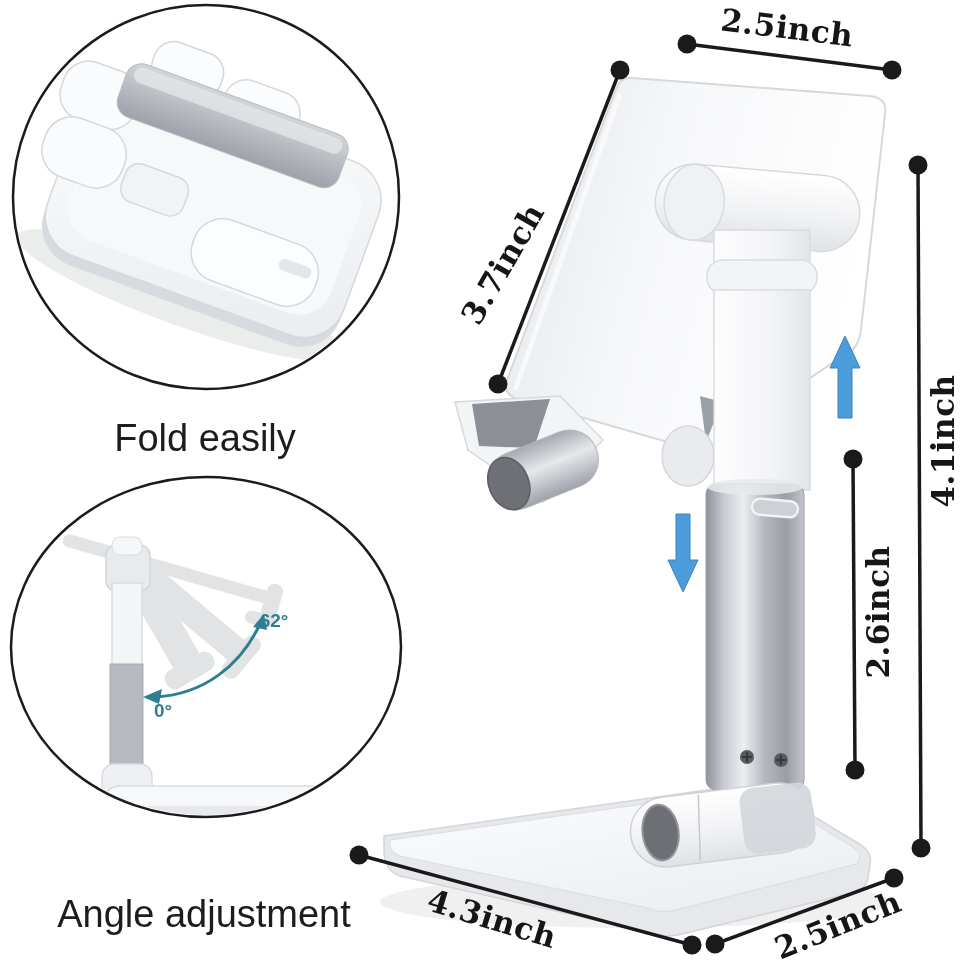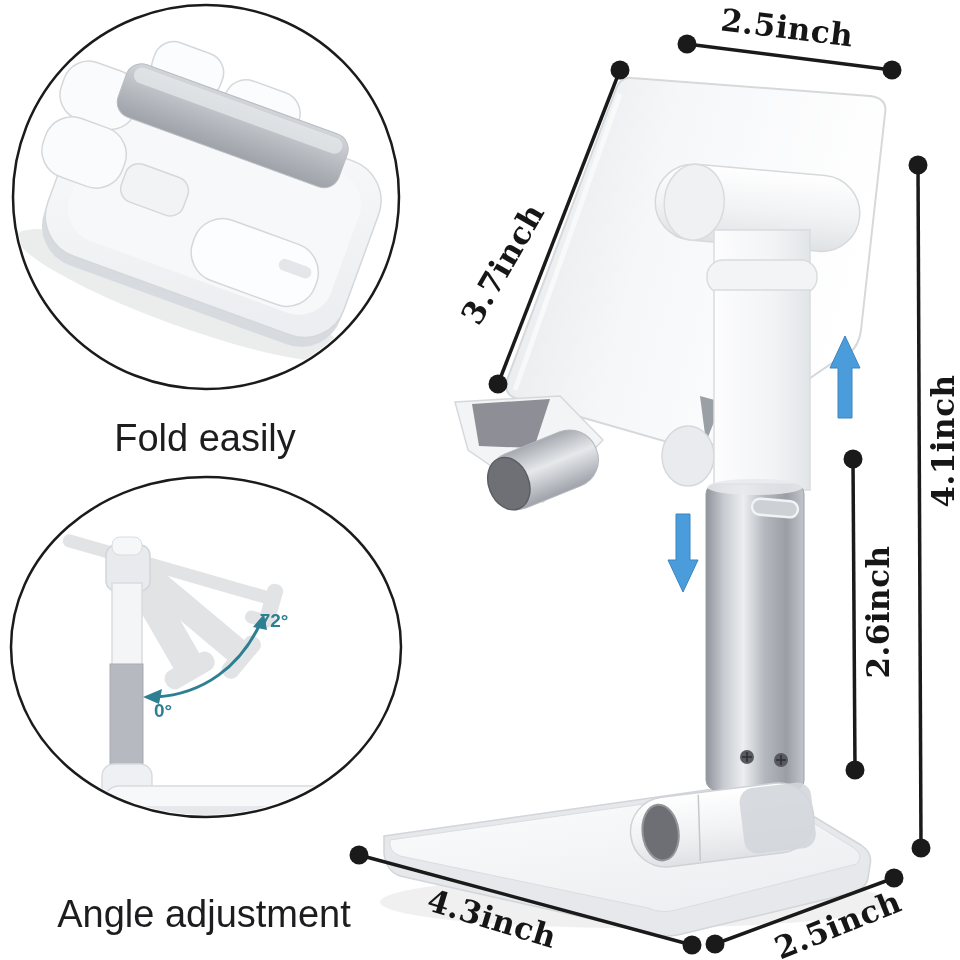--- a/index.html
+++ b/index.html
@@ -219,17 +219,17 @@
   <div class="dim" style="left:878px;top:612px;transform:translate(-50%,-50%) rotate(-90deg);">2.6inch</div>
 
   <div class="dim" style="left:492px;top:919px;transform:translate(-50%,-50%) rotate(17deg);">4.3inch</div>
 
   <div class="dim" style="left:838px;top:925px;transform:translate(-50%,-50%) rotate(-22deg);">2.5inch</div>
 
   <div class="caption" style="left:204px;top:914px;">Angle adjustment</div>
 
   <div class="caption" style="left:205px;top:438px;">Fold easily</div>
 
-  <div class="angle-label" style="left:274px;top:620px;">72°</div>
+  <div class="angle-label" style="left:274px;top:620px;">62°</div>
 
   <div class="angle-label" style="left:163px;top:710px;">0°</div>
 
 </div>
 
 </body></html>

